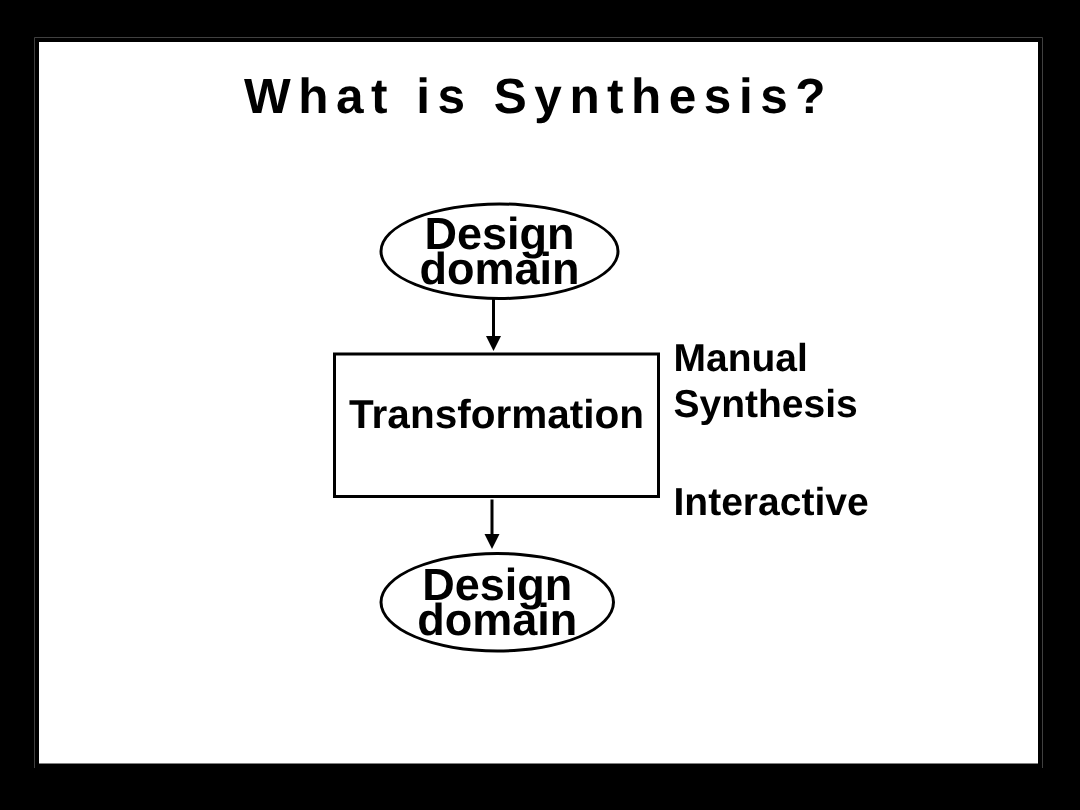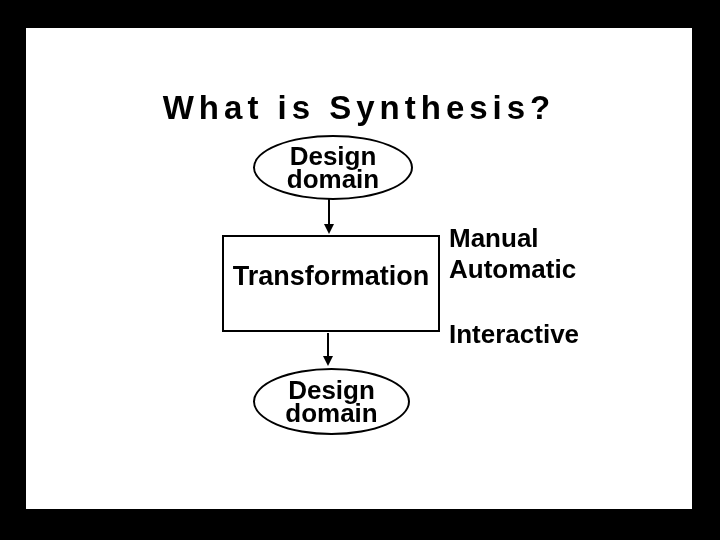--- a/index.html
+++ b/index.html
@@ -22,33 +22,32 @@
     box-sizing: border-box;
   }
 
   .slide-title {
     left: 23px; top: 44px; width: 672px;
     text-align: center;
     font-size: 33px;
     line-height: 40px;
     letter-spacing: 5px;
     white-space: nowrap;
-    margin-top: 44px;
   }
 
   .ellipse {
     border: 2px solid #000000;
     border-radius: 50%;
     background: #ffffff;
     box-sizing: border-box;
     display: flex;
     flex-direction: column;
     align-items: center;
     justify-content: center;
-    font-size: 26px;
+    font-size: 30px;
     line-height: 23px;
     text-align: center;
   }
   .ellipse-top    { left: 253px; top: 135px; width: 160px; height: 65px; }
   .ellipse-bottom { left: 253px; top: 368px; width: 157px; height: 67px; }
 
   .process-box {
     left: 222px; top: 235px;
     width: 218px; height: 97px;
     border: 2px solid #000000;
@@ -98,21 +97,21 @@
 </div>
 
 <div class="abs arrow-line arrow-line-1"></div>
 <div class="abs arrow-head arrow-head-1"></div>
 
 <div class="abs process-box">
   <span class="label">Transformation</span>
 </div>
 
 <div class="abs method-label method-1">Manual</div>
-<div class="abs method-label method-2">Automatic</div>
+<div class="abs method-label method-2">Synthesis</div>
 <div class="abs method-label method-3">Interactive</div>
 
 <div class="abs arrow-line arrow-line-2"></div>
 <div class="abs arrow-head arrow-head-2"></div>
 
 <div class="abs ellipse ellipse-bottom">
   <span>Design</span>
   <span>domain</span>
 </div>
 

